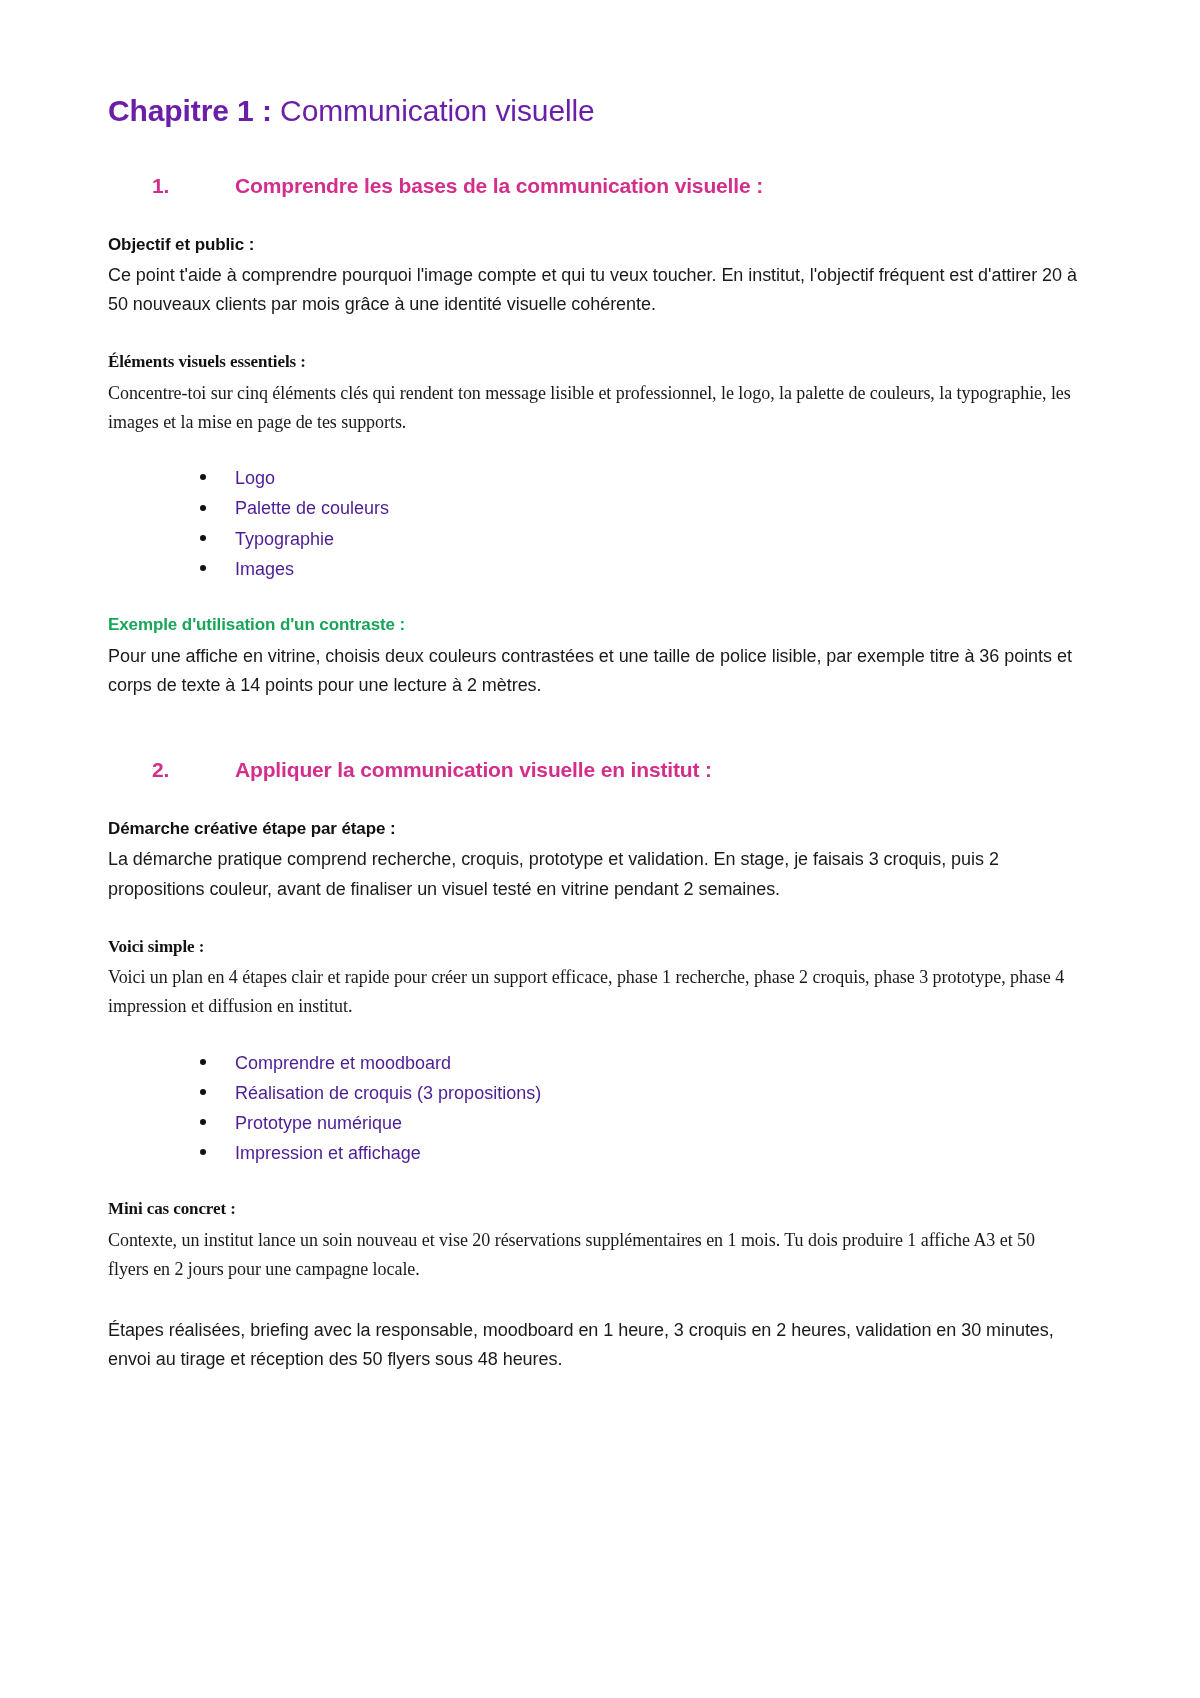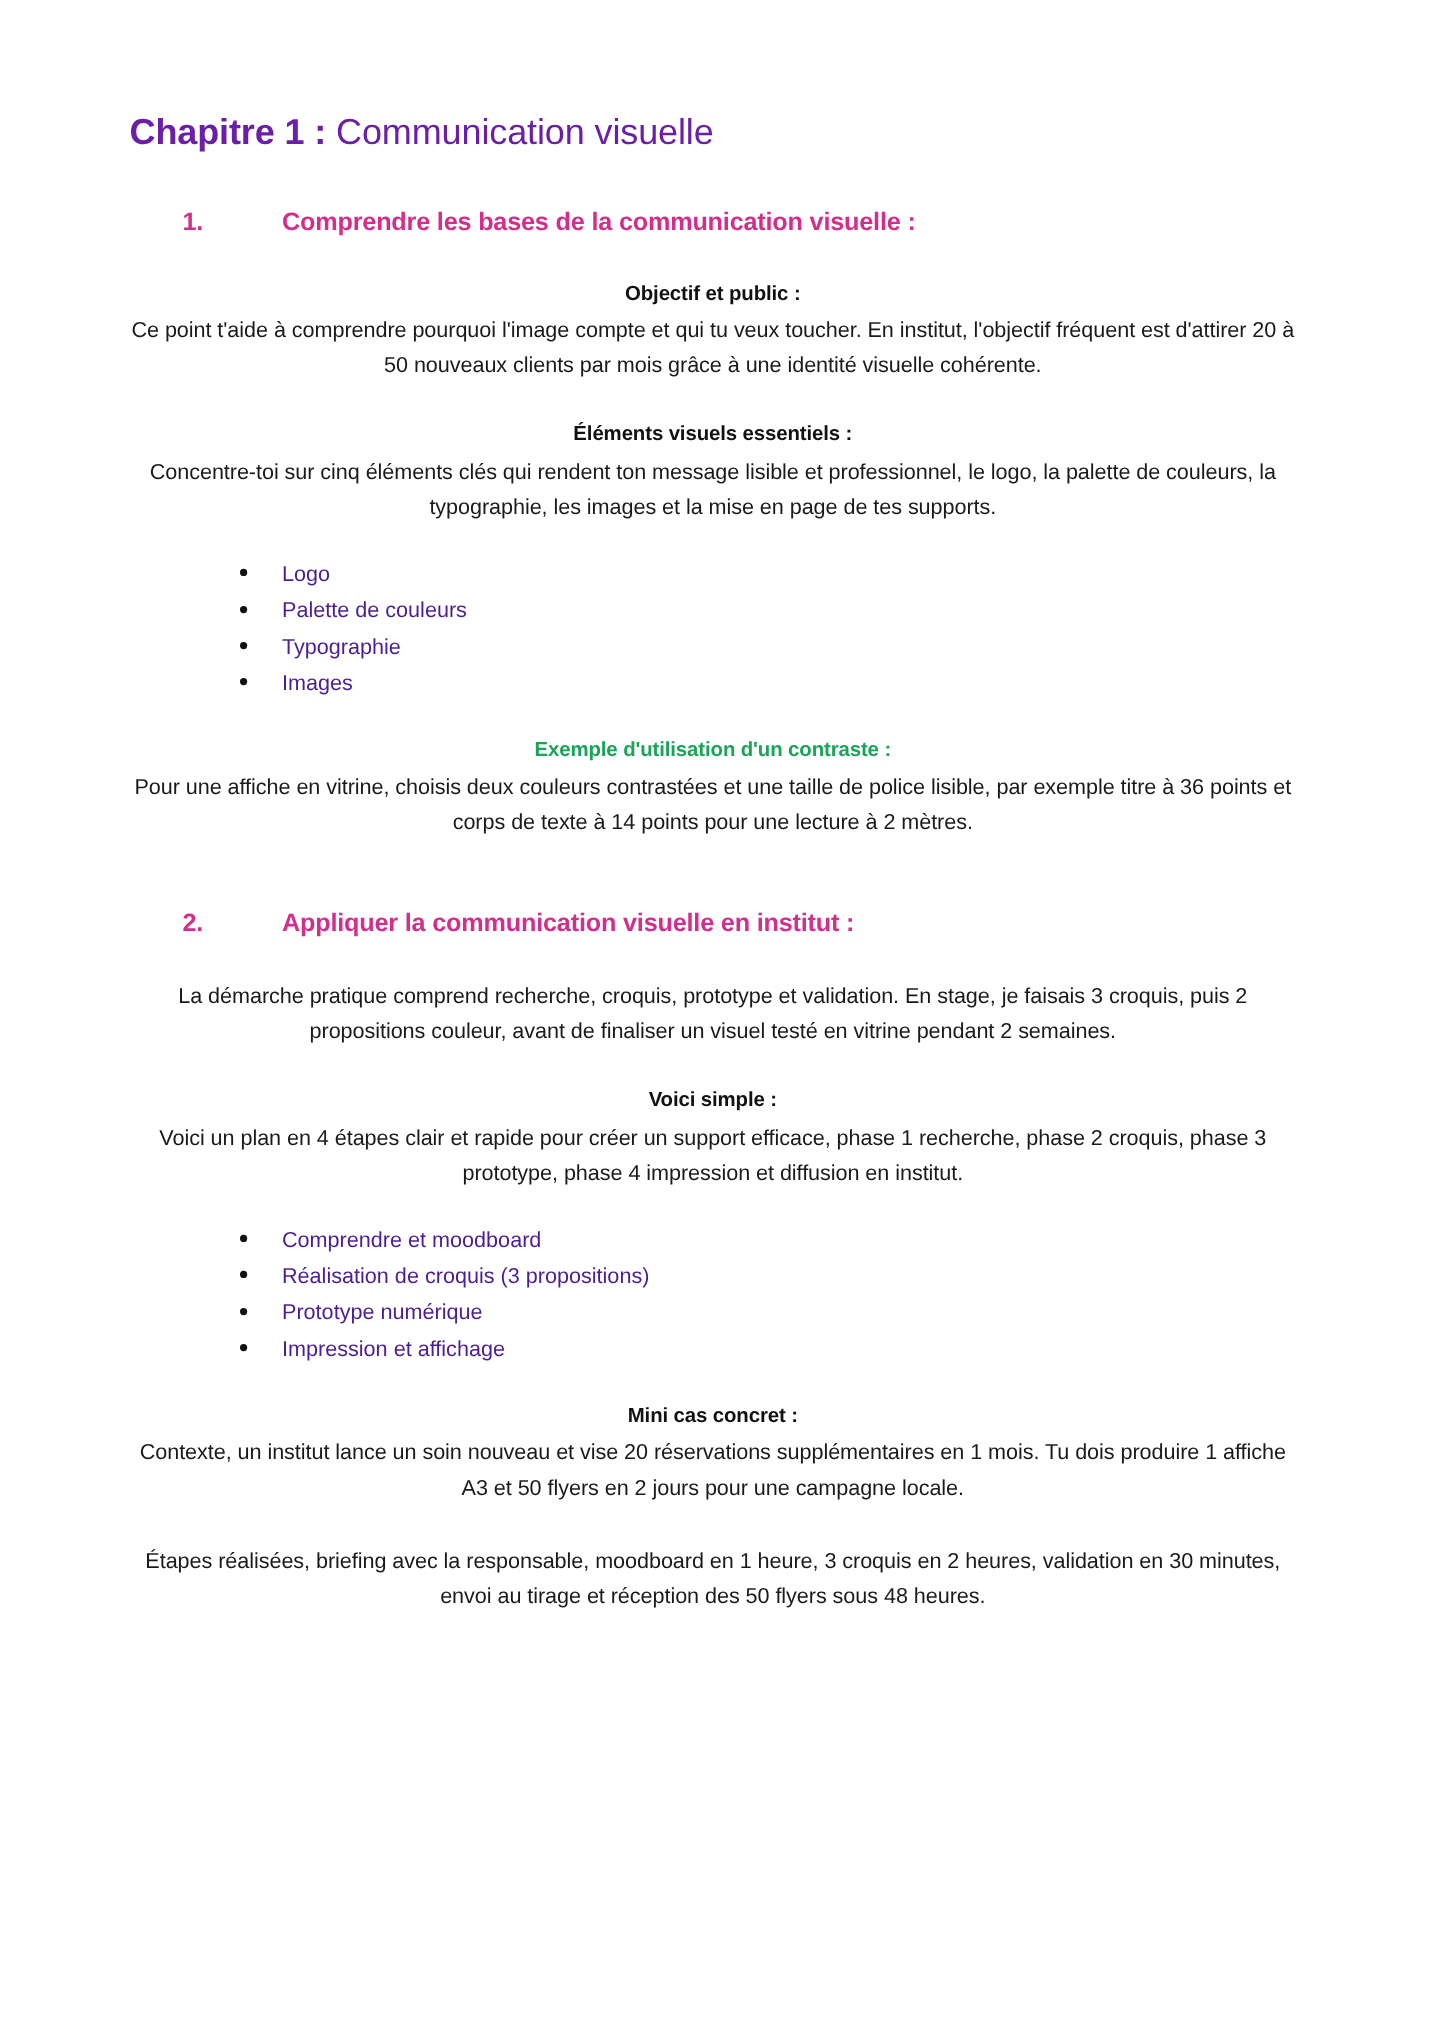--- a/index.html
+++ b/index.html
@@ -67,24 +67,24 @@
     color: #D32E8C;
     margin-left: 47px;
   }
   .section-heading.second {
     margin-top: 58px;
   }
 
   
   .block {
     margin: 0 0 30px 0;
-    text-align: center;
   }
   .block.tight {
     margin-bottom: 18px;
+    font-family: Liberation Serif, serif;
   }
 
   .sub-heading {
     font-size: 17px;
     font-weight: 700;
     color: #111111;
     line-height: 1.5;
     margin: 0 0 4px 0;
     letter-spacing: -0.1px;
   }
@@ -181,20 +181,21 @@
   </div>
 
   <div class="section">
 
     <h2 class="section-heading second">
       <span class="sec-num">2.</span>
       <span class="sec-label">Appliquer la communication visuelle en institut :</span>
     </h2>
 
     <div class="block">
+      <div class="sub-heading">Démarche créative étape par étape :</div>
       <p class="body-text">La démarche pratique comprend recherche, croquis, prototype et validation. En stage, je faisais 3 croquis, puis 2 propositions couleur, avant de finaliser un visuel testé en vitrine pendant 2 semaines.</p>
     </div>
 
     <div class="block tight">
       <div class="sub-heading">Voici simple :</div>
       <p class="body-text">Voici un plan en 4 étapes clair et rapide pour créer un support efficace, phase 1 recherche, phase 2 croquis, phase 3 prototype, phase 4 impression et diffusion en institut.</p>
     </div>
 
     <ul class="bullet-list">
       <li>

